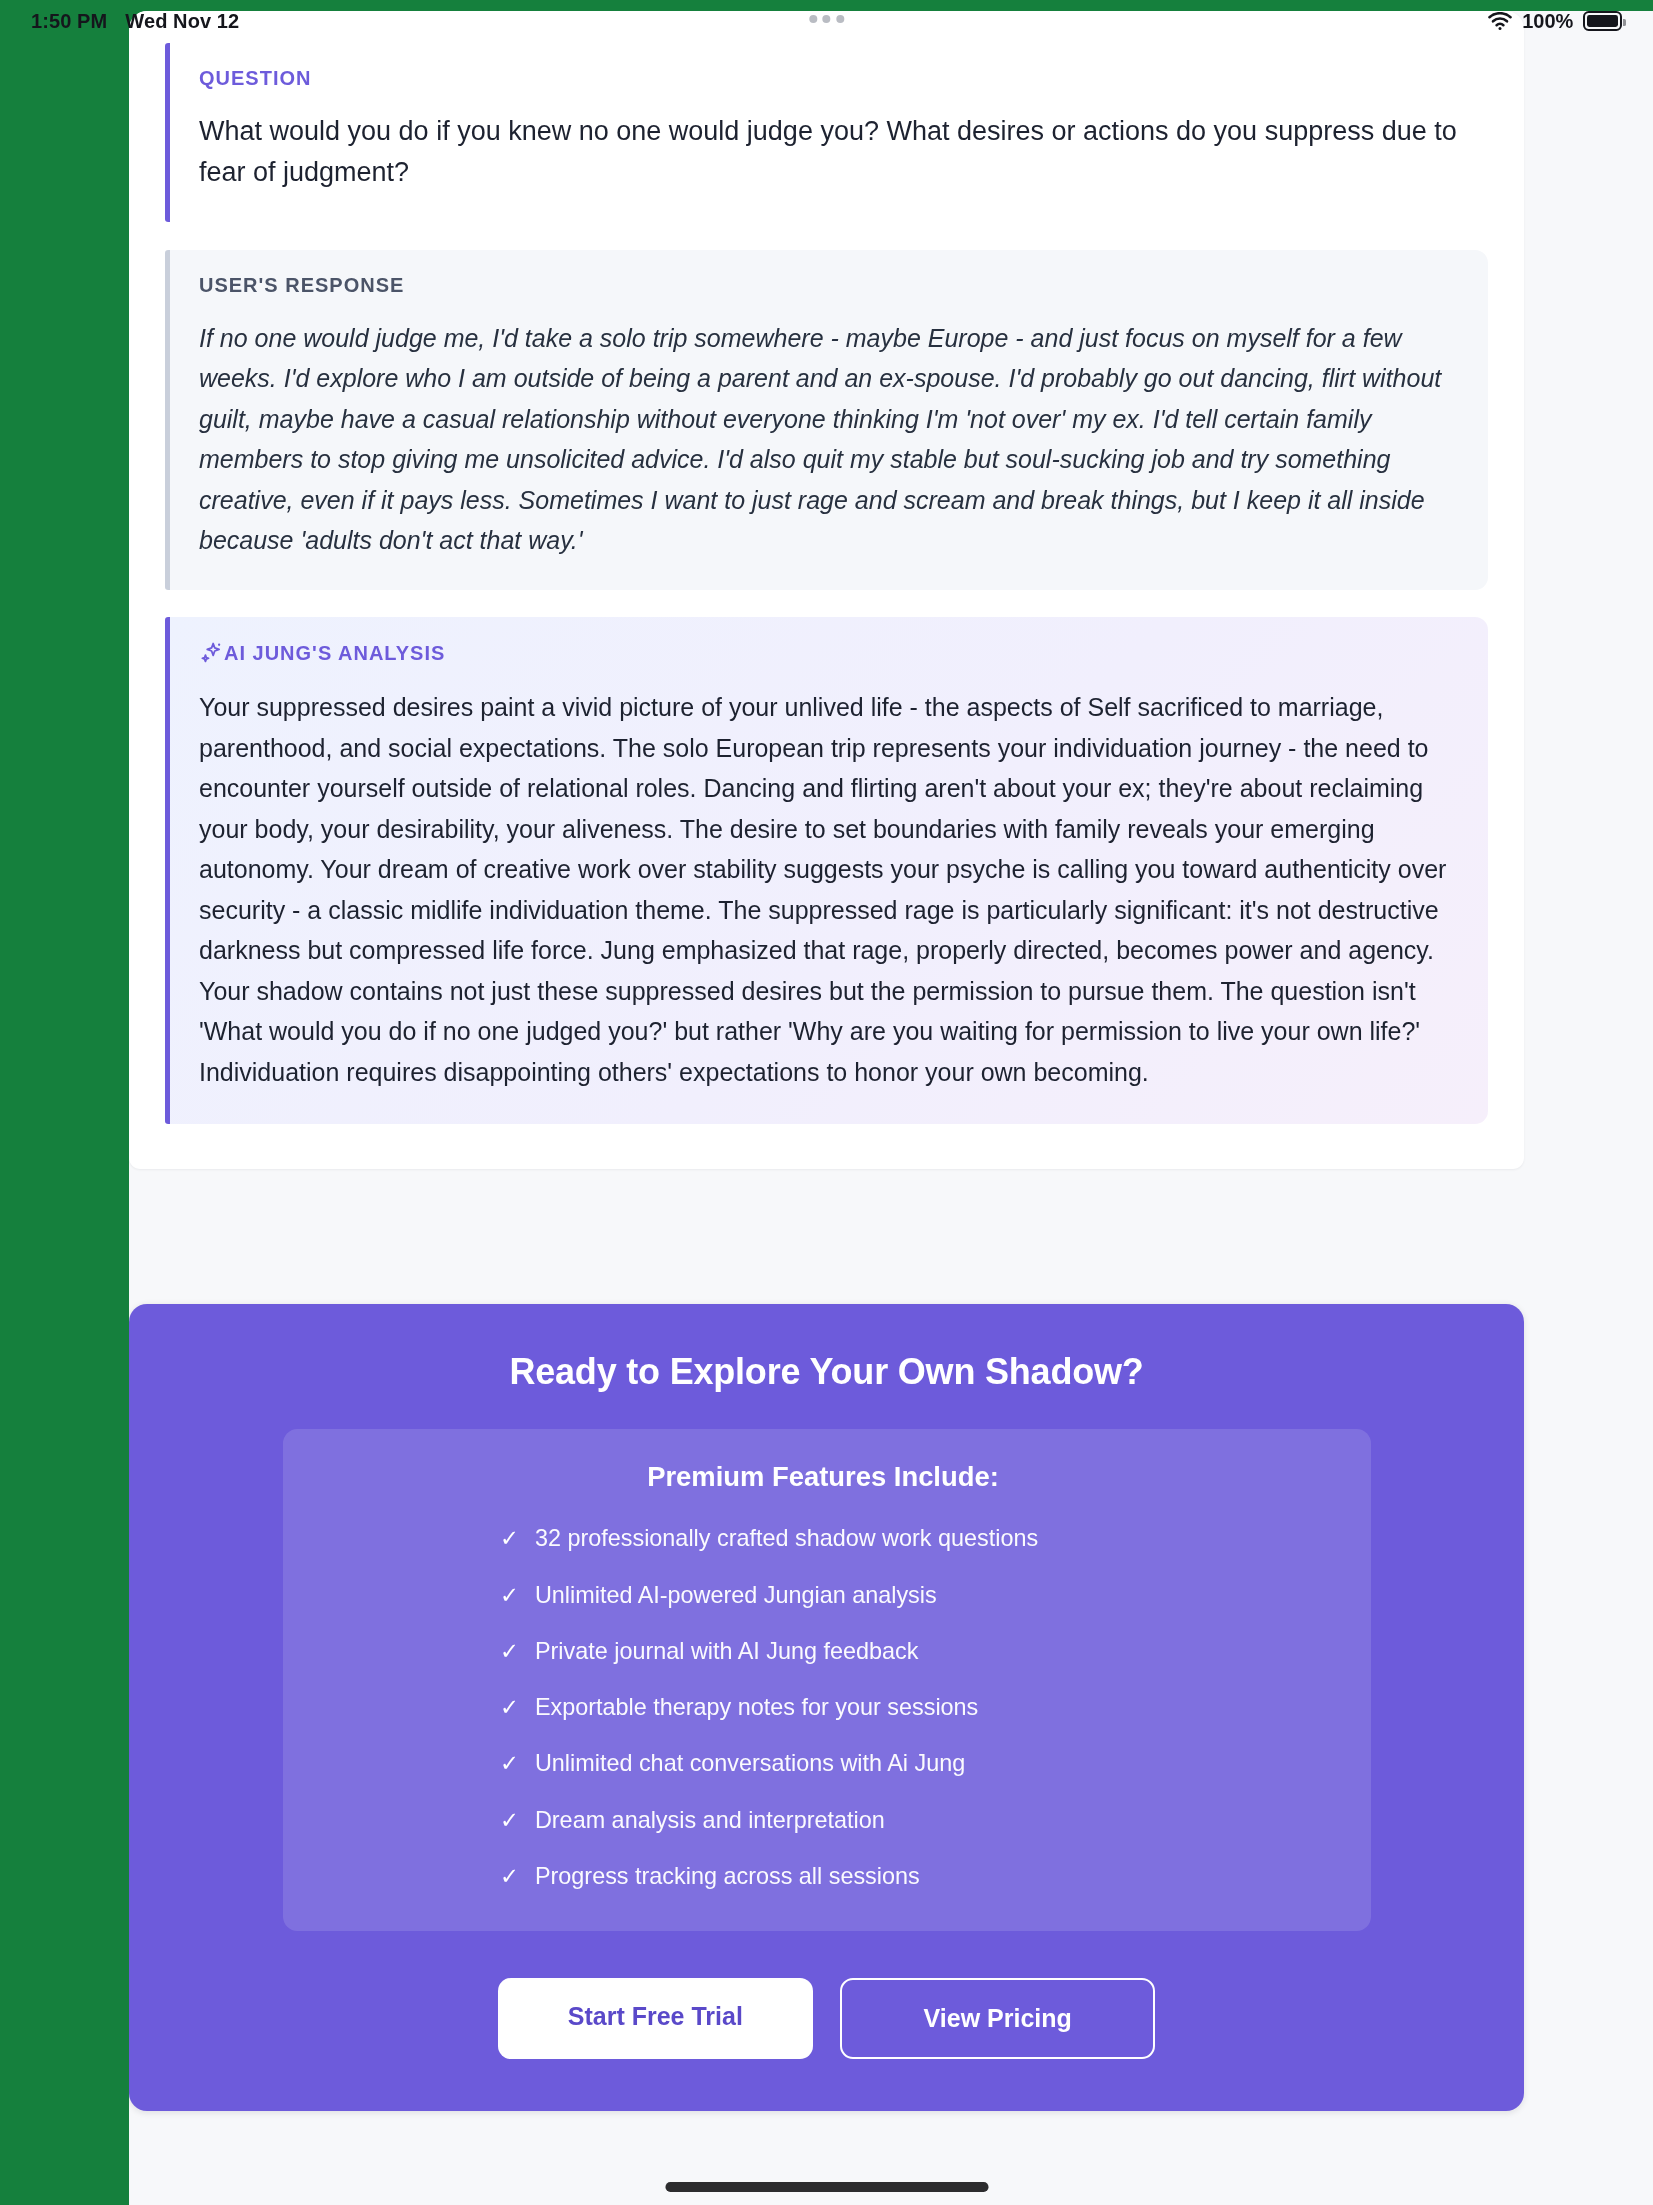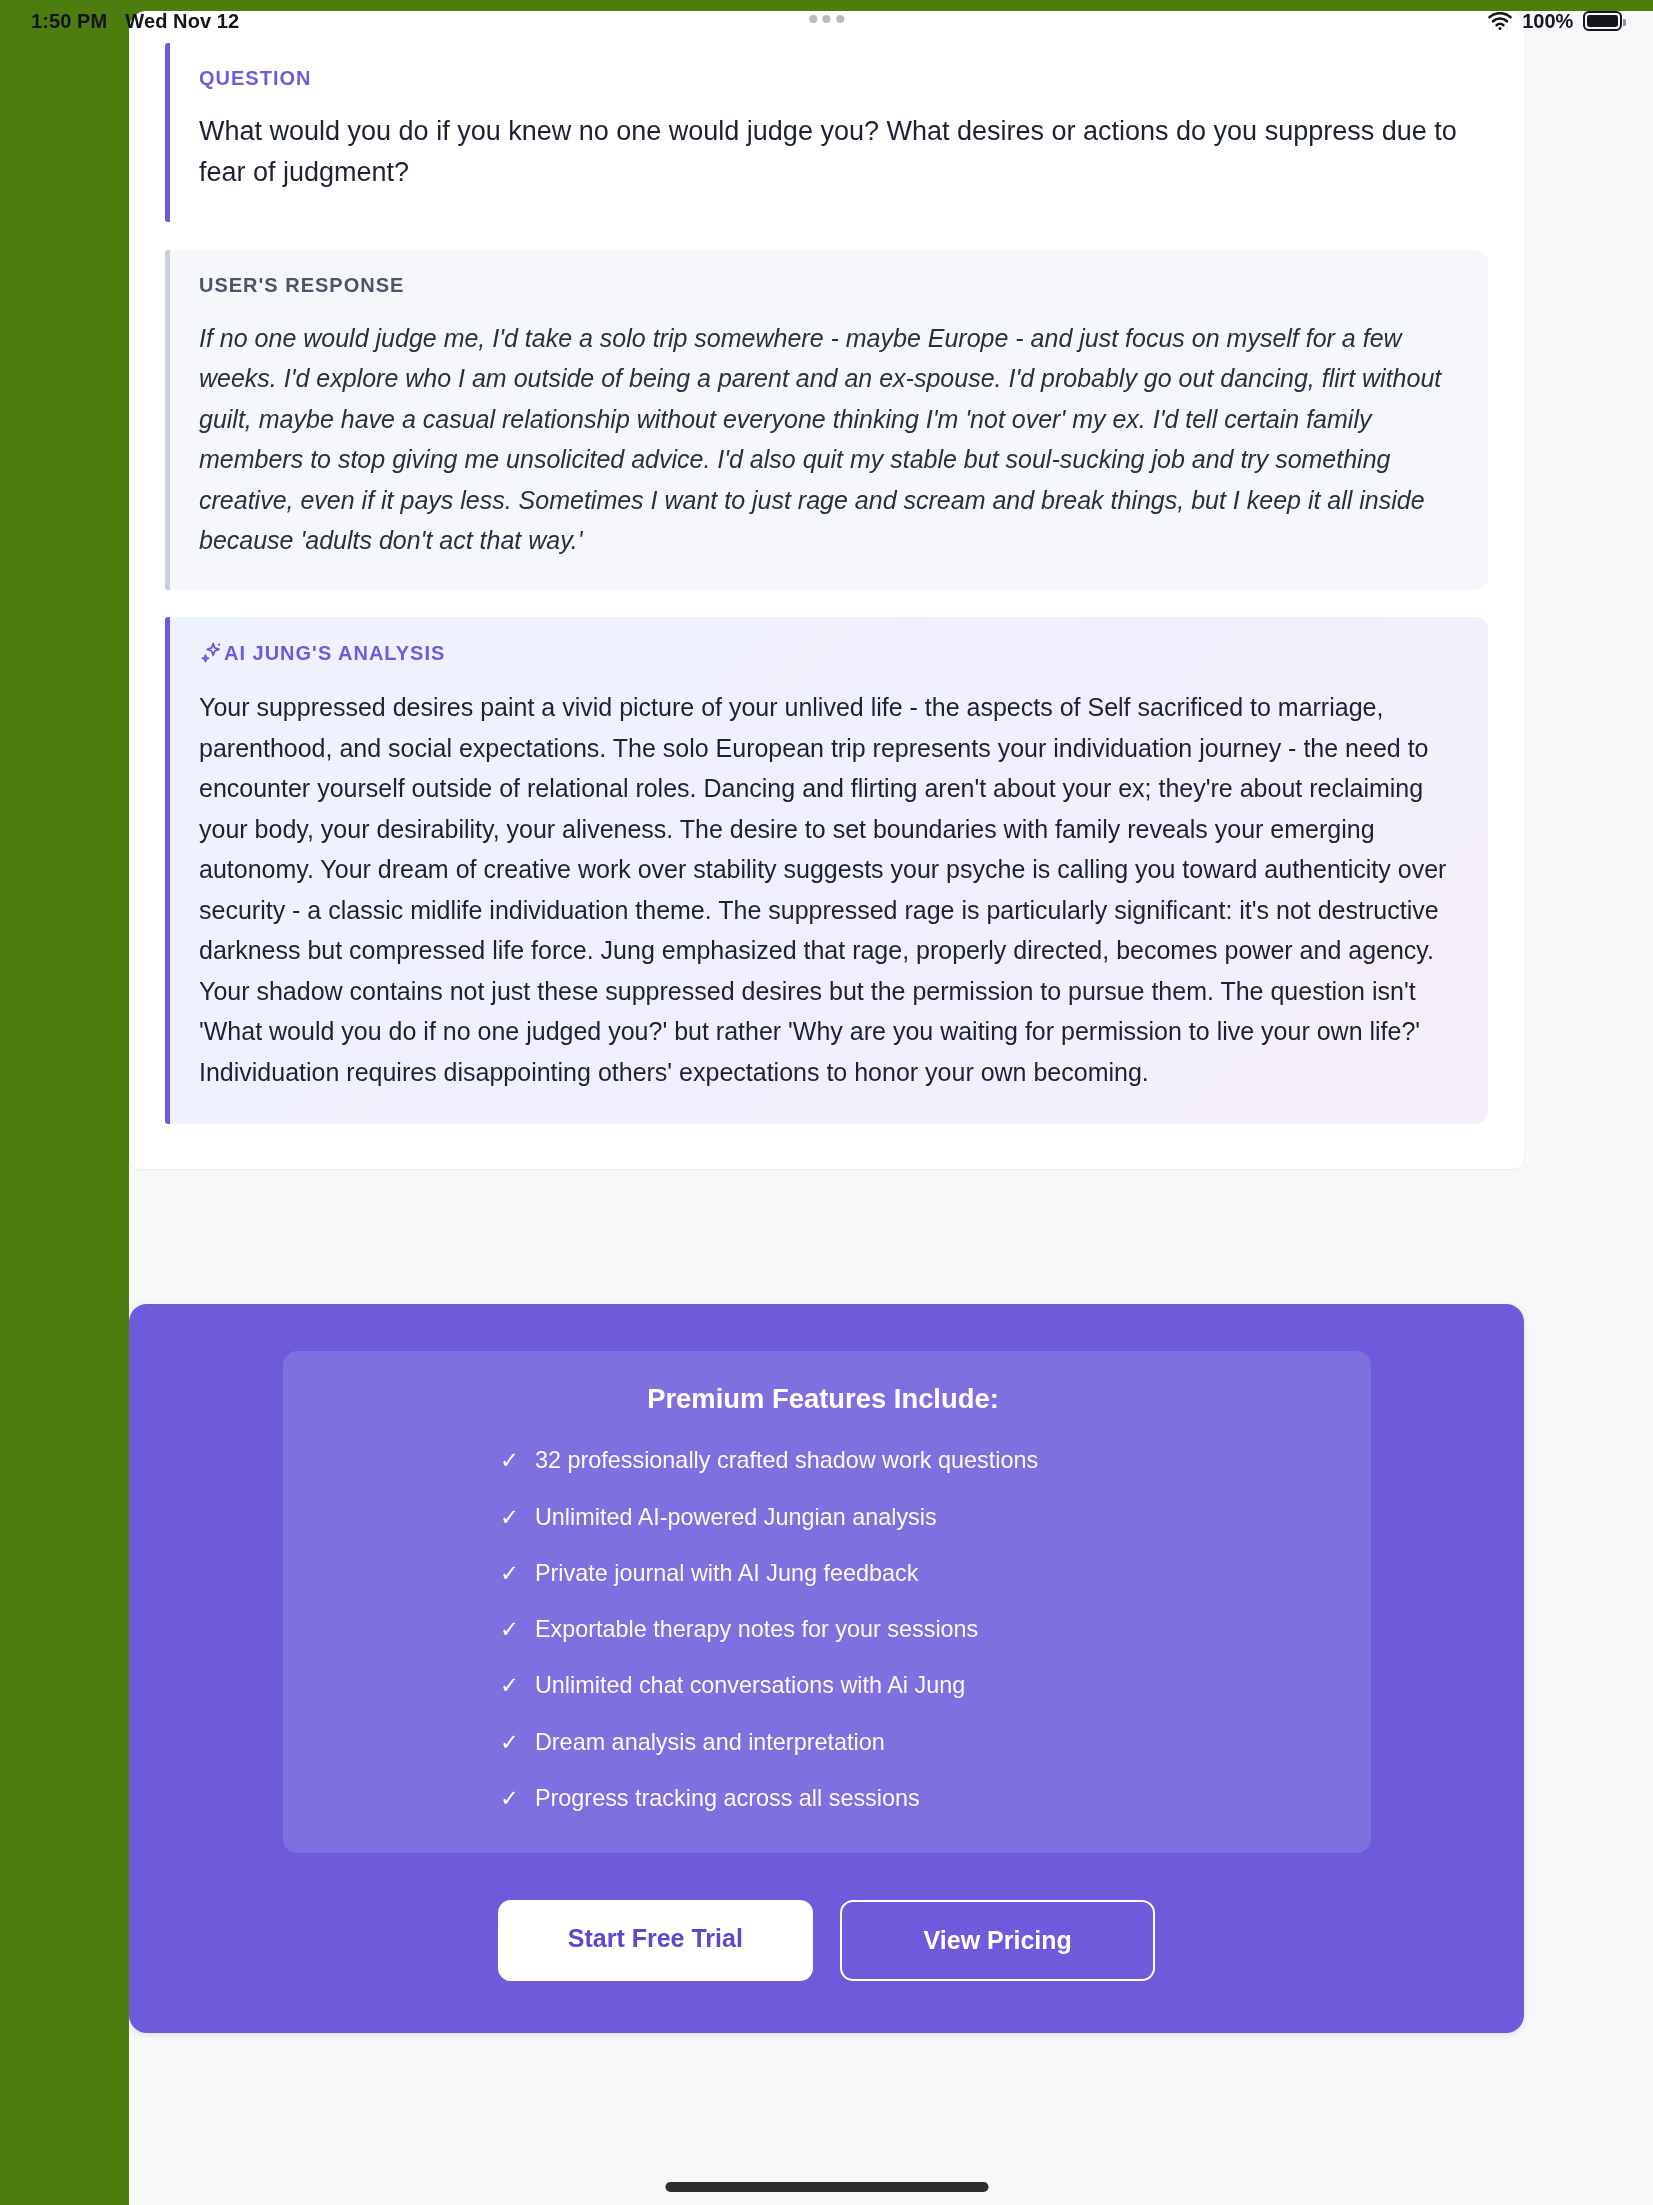--- a/index.html
+++ b/index.html
@@ -7,21 +7,21 @@
     width: 1653px;
     height: 2205px;
     font-family: "Liberation Sans", sans-serif;
     background: #f2f3f5;
     overflow: hidden;
   }
   #screen {
     position: relative;
     width: 1653px;
     height: 2205px;
-    background: #4d7c0f;
+    background: #15803d;
   }
 
   
   .statusbar {
     position: absolute;
     top: 0; left: 0; right: 0;
     height: 42px;
     display: flex;
     align-items: center;
     padding: 0 31px;
@@ -333,20 +333,21 @@
             </span>
             <span class="kicker" style="margin:0">AI JUNG'S ANALYSIS</span>
           </div>
           <div class="atext">Your suppressed desires paint a vivid picture of your unlived life - the aspects of Self sacrificed to marriage, parenthood, and social expectations. The solo European trip represents your individuation journey - the need to encounter yourself outside of relational roles. Dancing and flirting aren't about your ex; they're about reclaiming your body, your desirability, your aliveness. The desire to set boundaries with family reveals your emerging autonomy. Your dream of creative work over stability suggests your psyche is calling you toward authenticity over security - a classic midlife individuation theme. The suppressed rage is particularly significant: it's not destructive darkness but compressed life force. Jung emphasized that rage, properly directed, becomes power and agency. Your shadow contains not just these suppressed desires but the permission to pursue them. The question isn't 'What would you do if no one judged you?' but rather 'Why are you waiting for permission to live your own life?' Individuation requires disappointing others' expectations to honor your own becoming.</div>
         </div>
 
       </div>
     </div>
 
     <div class="cta" style="top: 1293px;">
+      <div class="cta-title">Ready to Explore Your Own Shadow?</div>
 
       <div class="premium">
         <div class="premium-title">Premium Features Include:</div>
         <ul class="feat-list" id="feat-list">
             <li class="feat">
               <span class="check">✓</span>
               <span>32 professionally crafted shadow work questions</span>
             </li>
             <li class="feat">
               <span class="check">✓</span>

